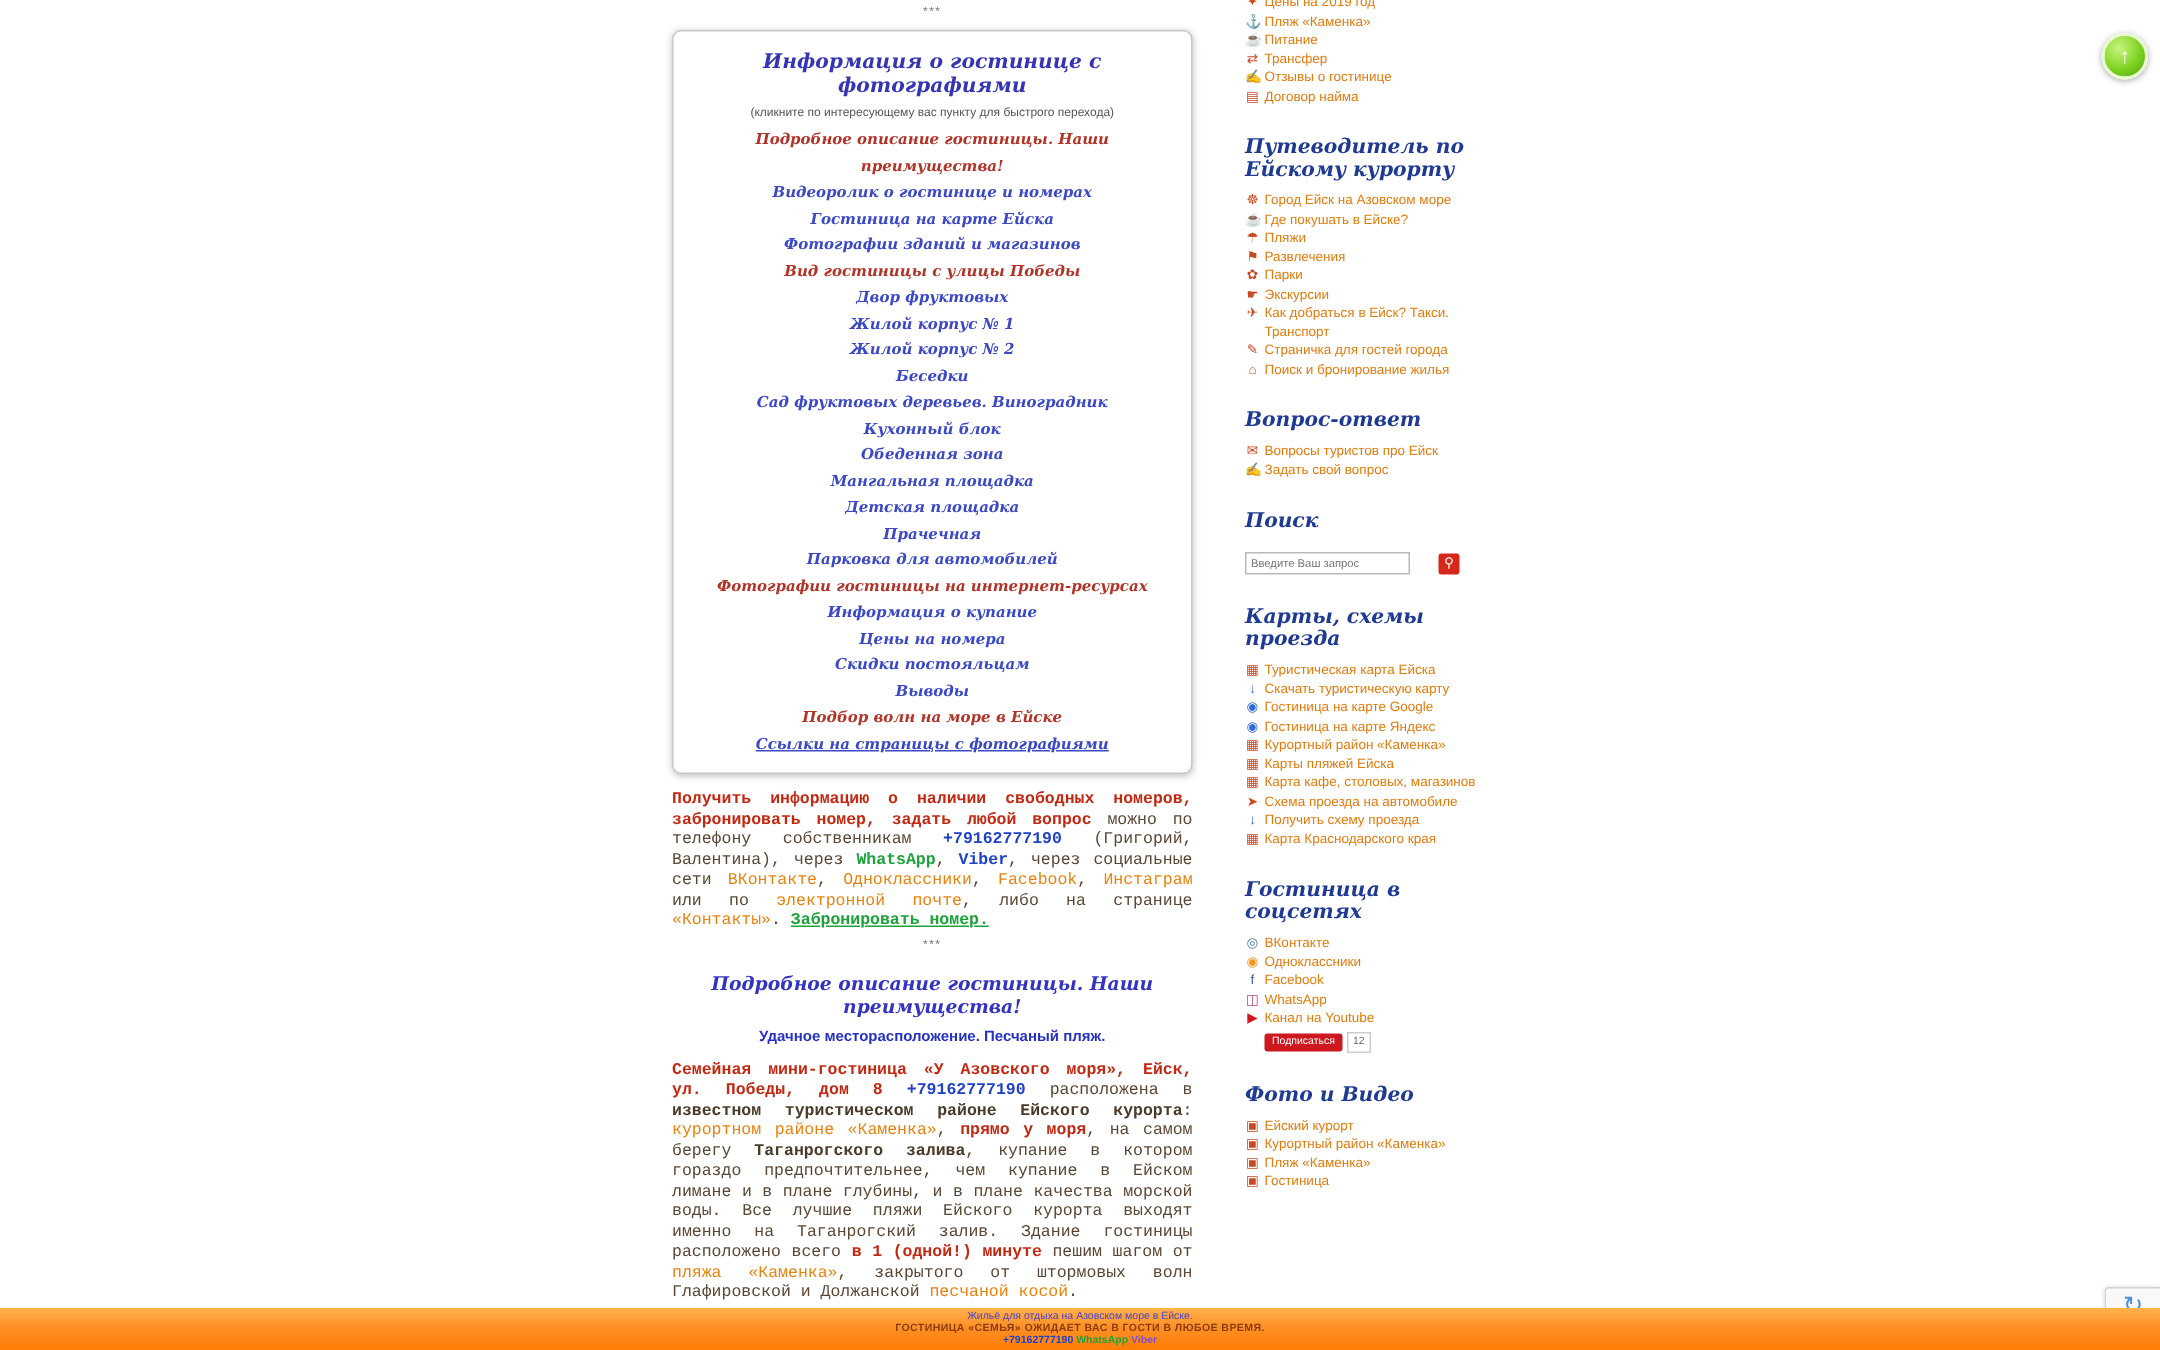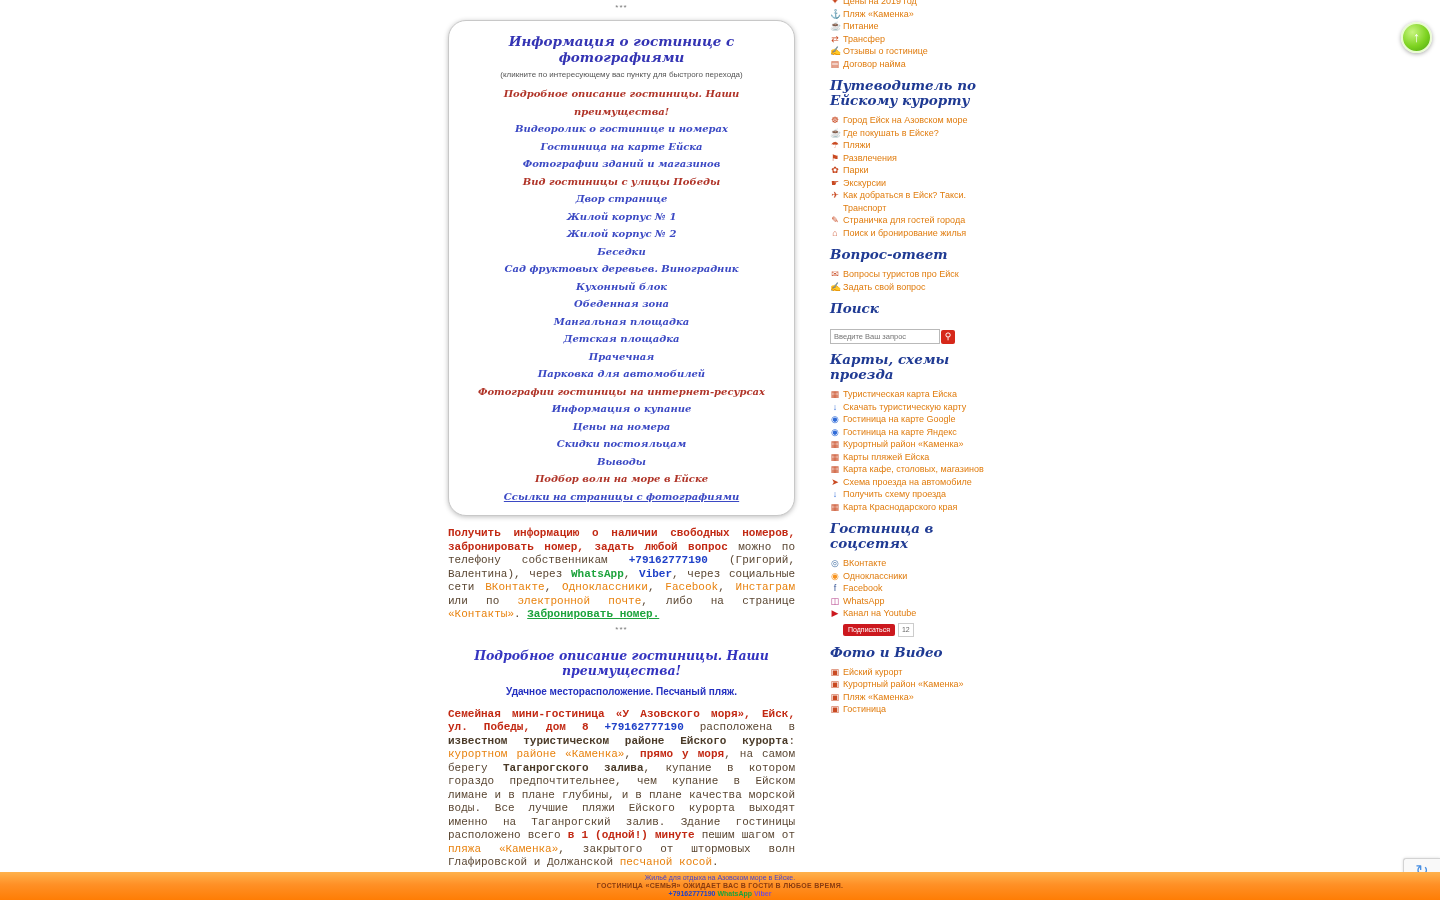--- a/index.html
+++ b/index.html
@@ -4,21 +4,21 @@
 <style>
   html,body{margin:0;padding:0;}
   body{
     width:1440px;height:900px;position:relative;overflow:hidden;
     background:#fff;font-family:"Liberation Sans",sans-serif;
   }
   
   .main-col{position:absolute;left:448px;top:0;width:347px;}
   .sep{ text-align:center;color:#777;font-size:8px;letter-spacing:1px;margin:3px 0;}
   .toc-box{
-    margin-top:8px;background:#fff;border:1px solid #c8c8c8;border-radius:18px;
+    margin-top:8px;background:#fff;border:1px solid #c8c8c8;border-radius:6px;
     box-shadow:0 1px 5px rgba(0,0,0,.25);padding:12px 6px 10px;
   }
   .toc-title{
     text-align:center;font-family:"DejaVu Serif",serif;font-style:italic;font-weight:bold;
     font-size:13.5px;color:#3434b4;margin-bottom:5px;
   }
   .toc-hint{text-align:center;color:#555;font-size:8px;margin-bottom:6px;}
   .toc-list{display:flex;flex-direction:column;align-items:center;}
   .toc-link{
     display:block;text-align:center;font-family:"DejaVu Serif",serif;font-style:italic;
@@ -53,23 +53,23 @@
     clip-path:polygon(0 58%,55% 0,100% 70%,90% 100%,4% 100%);}
   .photo .fascia{position:absolute;left:-4px;bottom:34px;width:235px;height:60px;background:#efe7d8;
     clip-path:polygon(0 62%,55% 0,60% 6%,4% 70%);}
   
   .sidebar{position:absolute;left:830px;top:-5px;width:162px;}
   .side-link{display:flex;align-items:flex-start;gap:3px;color:#e07c0e;font-size:9px;
     line-height:12.5px;cursor:pointer;text-decoration:none;}
   .side-ico{flex:0 0 10px;width:10px;text-align:center;color:#c94a22;font-size:9px;line-height:12.5px;}
   .side-heading{
     font-family:"DejaVu Serif",serif;font-style:italic;font-weight:bold;color:#1f3a93;
-    font-size:13.5px;line-height:15px;margin:8px 0 6px;
-  }
-  .search-row{display:flex;align-items:center;gap:1px;margin:13px 0 4px;}
+    font-size:13.5px;line-height:15px;margin:21px 0 6px;
+  }
+  .search-row{display:flex;align-items:center;gap:19px;margin:13px 0 4px;}
   .search-input{width:102px;height:13px;border:1px solid #b9b9b9;font-size:7.5px;color:#777;
     padding:0 3px;outline:none;}
   .search-btn{width:14px;height:14px;border:none;background:#d6281a;color:#fff;font-size:9px;
     line-height:13px;padding:0;cursor:pointer;border-radius:2px;}
   .yt-row{display:flex;align-items:center;gap:3px;margin:3px 0 2px 13px;}
   .yt-btn{background:#cc181e;color:#fff;font-size:7px;line-height:10px;padding:1px 5px;
     border-radius:2px;cursor:pointer;}
   .yt-count{border:1px solid #ccc;color:#666;font-size:7px;line-height:10px;padding:1px 3px;background:#fff;}
   
   .footer{
@@ -103,21 +103,21 @@
 
   <div class="toc-box">
     <div class="toc-title">Информация о гостинице с фотографиями</div>
     <div class="toc-hint">(кликните по интересующему вас пункту для быстрого перехода)</div>
     <div class="toc-list">
         <a class="toc-link red">Подробное описание гостиницы. Наши преимущества!</a>
         <a class="toc-link blue">Видеоролик о гостинице и номерах</a>
         <a class="toc-link blue">Гостиница на карте Ейска</a>
         <a class="toc-link blue">Фотографии зданий и магазинов</a>
         <a class="toc-link red">Вид гостиницы с улицы Победы</a>
-        <a class="toc-link blue">Двор странице</a>
+        <a class="toc-link blue">Двор фруктовых</a>
         <a class="toc-link blue">Жилой корпус № 1</a>
         <a class="toc-link blue">Жилой корпус № 2</a>
         <a class="toc-link blue">Беседки</a>
         <a class="toc-link blue">Сад фруктовых деревьев. Виноградник</a>
         <a class="toc-link blue">Кухонный блок</a>
         <a class="toc-link blue">Обеденная зона</a>
         <a class="toc-link blue">Мангальная площадка</a>
         <a class="toc-link blue">Детская площадка</a>
         <a class="toc-link blue">Прачечная</a>
         <a class="toc-link blue">Парковка для автомобилей</a>

